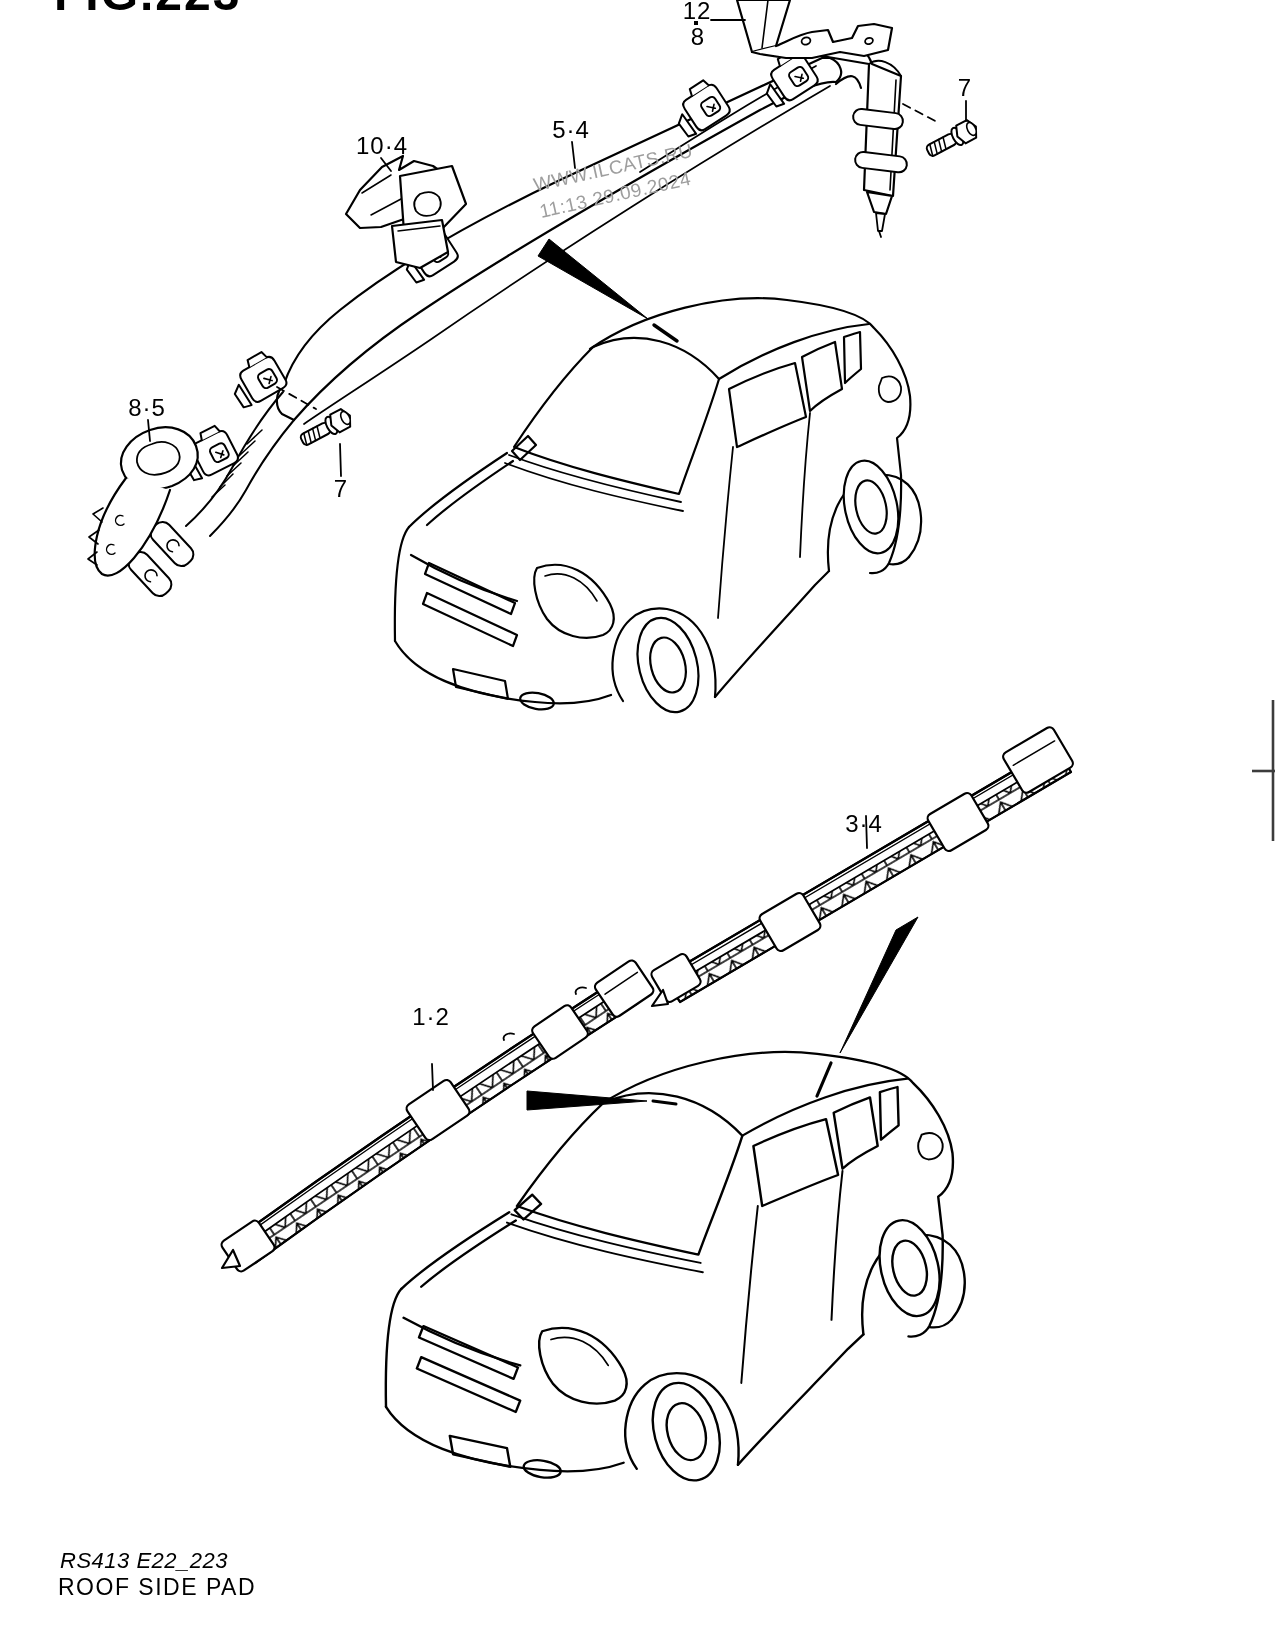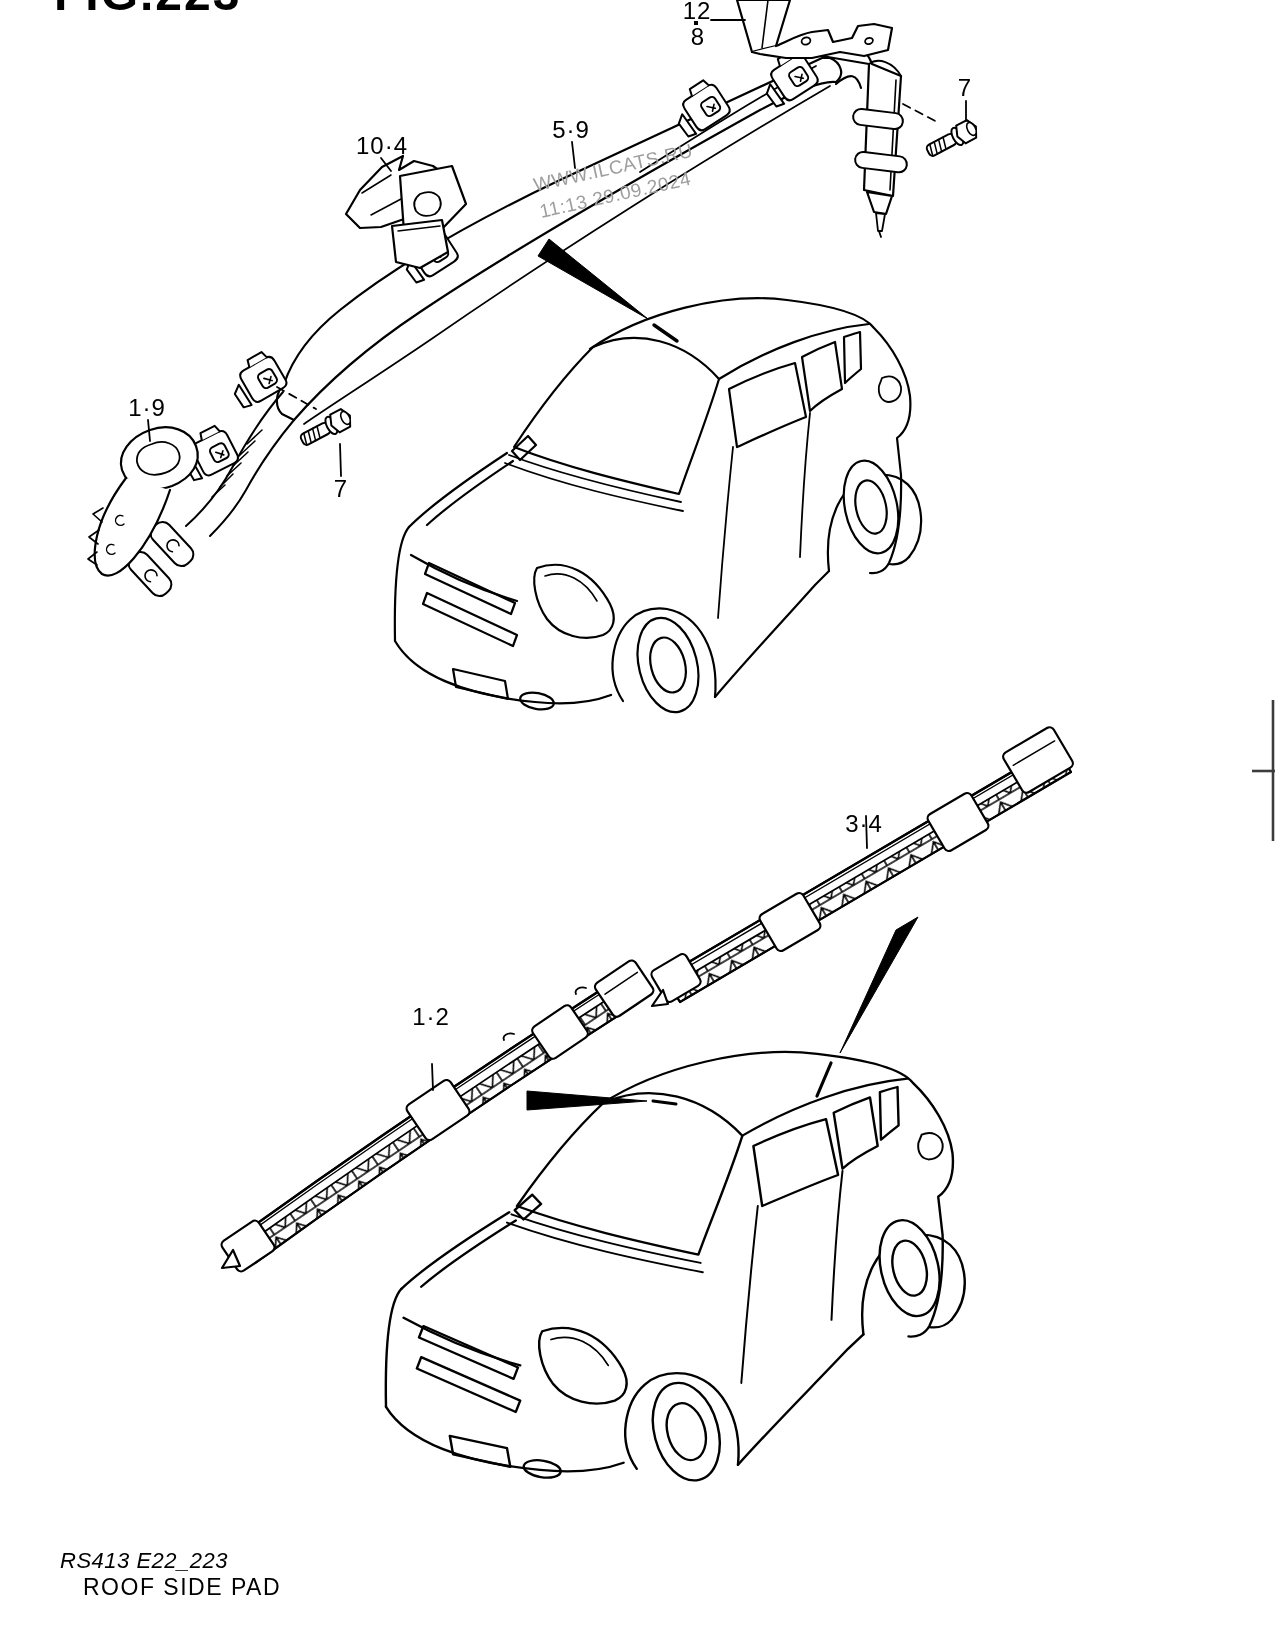--- a/index.html
+++ b/index.html
@@ -26,21 +26,21 @@
     transform:rotate(-12.5deg);transform-origin:left top;
     font-size:19px;line-height:27px;letter-spacing:0.5px;
     color:#9e9e9e;white-space:nowrap;
   }
   .footer-code{
     position:absolute;left:60px;top:1548px;
     font-size:22px;letter-spacing:0.5px;font-style:italic;
   }
   .footer-title{
     position:absolute;left:58px;top:1574px;
-    font-size:23px;letter-spacing:1.5px;margin-left:25px;
+    font-size:23px;letter-spacing:1.5px;
   }
   svg.art{position:absolute;left:0;top:0;}
 </style>
 </head>
 <body>
 
 <div class="page">
 
   <svg class="art" width="1275" height="1650" viewBox="0 0 1275 1650">
     <defs>
@@ -273,23 +273,23 @@
 
   <div class="watermark">
     <div>WWW.ILCATS.RU</div>
     <div>11:13 29.09.2024</div>
   </div>
 
   <div class="callout" style="left:697px;top:11px">12</div>
   <div class="sep-dot" style="left:696px;top:23px"></div>
   <div class="callout" style="left:698px;top:37px">8</div>
   <div class="callout" style="left:965px;top:88px">7</div>
-  <div class="callout" style="left:571px;top:130px">5·9</div>
+  <div class="callout" style="left:571px;top:130px">5·4</div>
   <div class="callout" style="left:382px;top:146px">10·4</div>
-  <div class="callout" style="left:147px;top:408px">1·9</div>
+  <div class="callout" style="left:147px;top:408px">8·5</div>
   <div class="callout" style="left:341px;top:489px">7</div>
   <div class="callout" style="left:864px;top:824px">3·4</div>
   <div class="callout" style="left:431px;top:1017px">1·2</div>
 
   <div class="footer-code">RS413 E22_223</div>
   <div class="footer-title">ROOF SIDE PAD</div>
 
 </div>
 
 </body></html>

